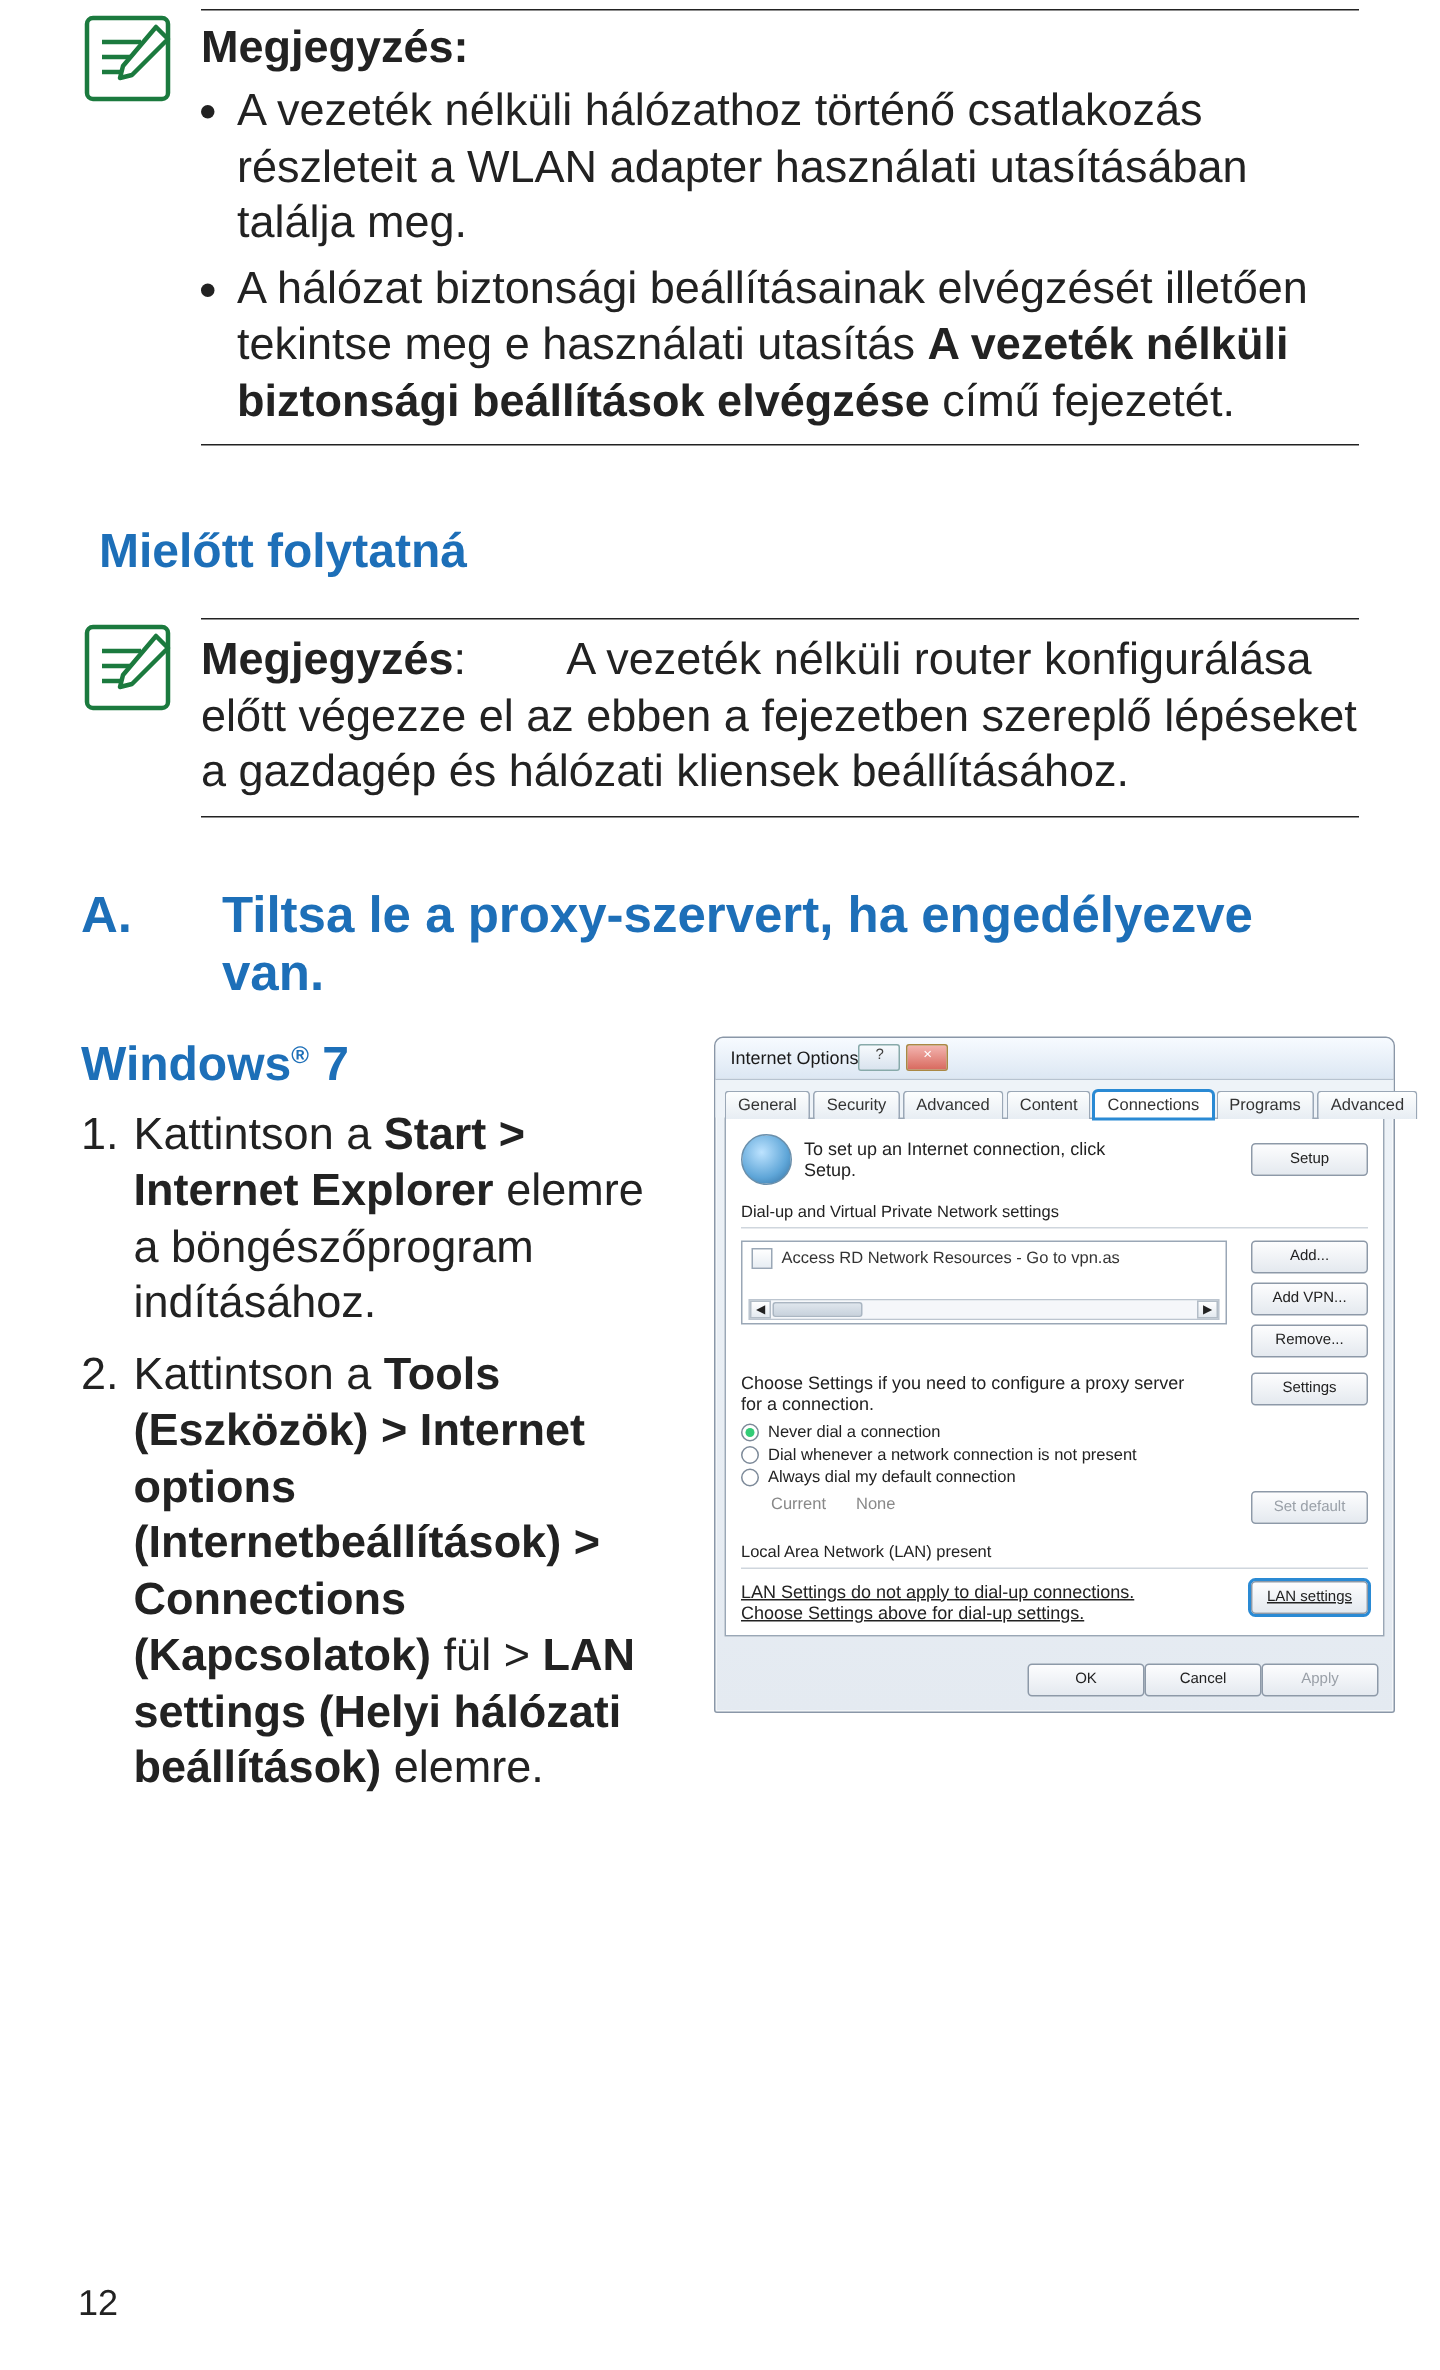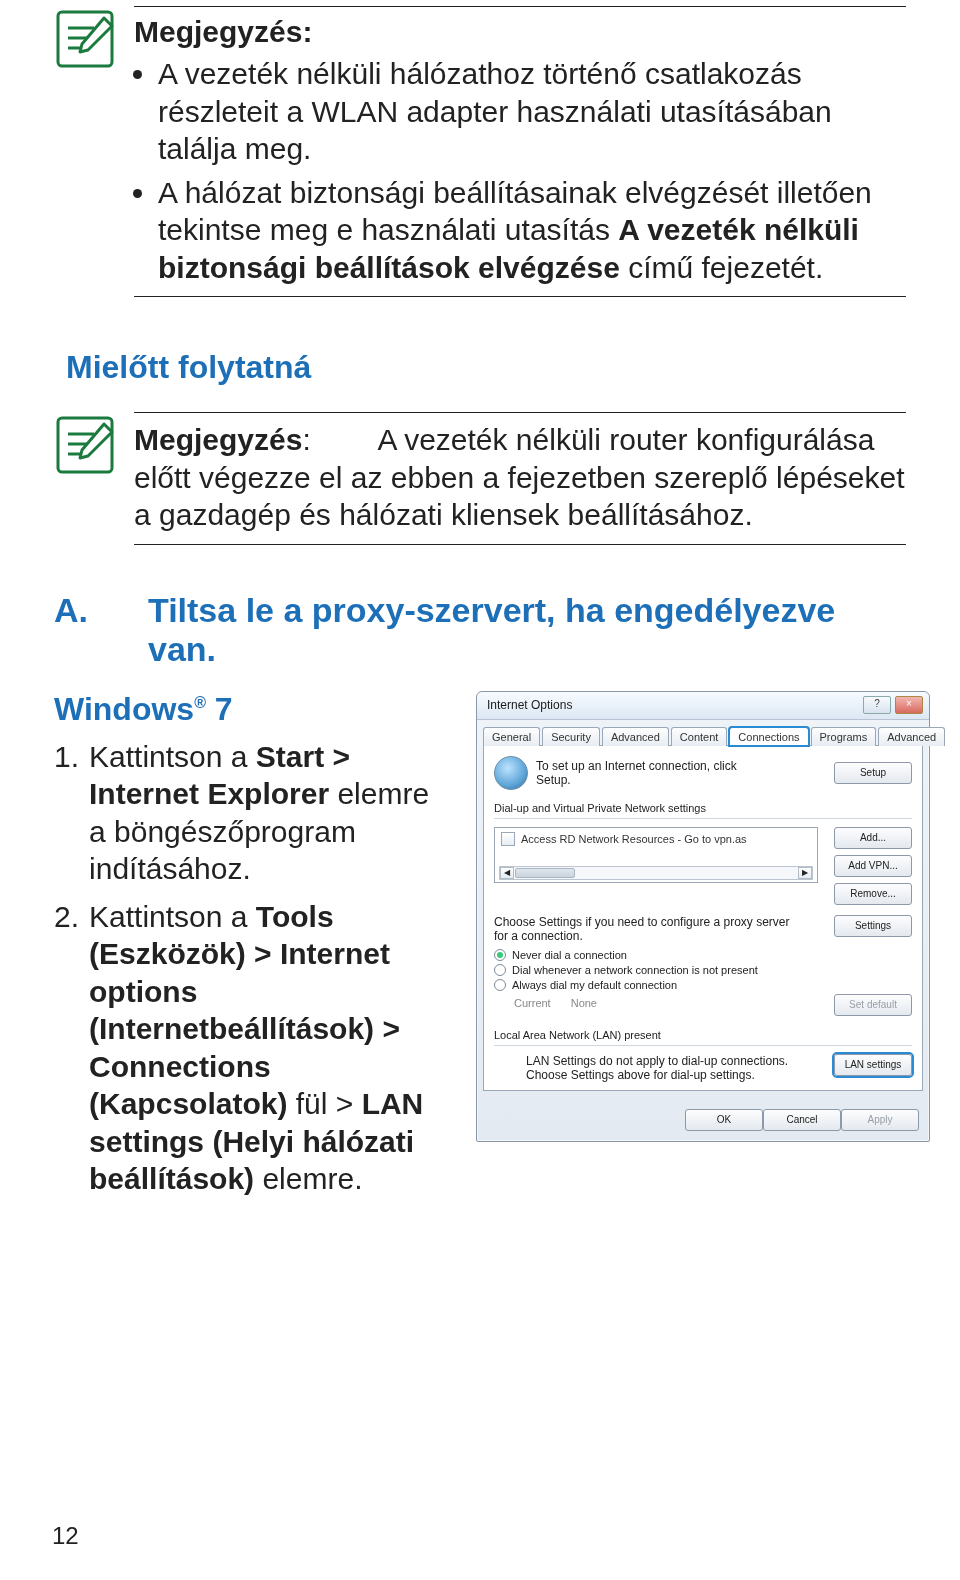--- a/index.html
+++ b/index.html
@@ -31,21 +31,21 @@
 
   .steps { font-size: 30px; line-height: 1.25; }
   .steps .step { display: flex; gap: 10px; margin-bottom: 10px; }
   .steps .num { flex: 0 0 auto; }
   .steps .txt { flex: 1; }
 
   .page-num { position: absolute; bottom: 30px; left: 52px; font-size: 24px; color: #222; }
 
   
   .dlg { width: 454px; background: linear-gradient(#eef3f8,#e4eaf1); border: 1px solid #8a97a8; border-radius: 6px 6px 2px 2px; font-family: "Segoe UI", Tahoma, sans-serif; font-size: 12px; color: #222; box-shadow: 0 0 0 1px rgba(255,255,255,0.5) inset; }
-  .dlg-titlebar { display: flex; align-items: center; justify-content: space-between; height: 28px; padding: 0 6px 0 10px; background: linear-gradient(#f7fbff,#dce7f3); border-bottom: 1px solid #b7c3d0; border-radius: 6px 6px 0 0; }
+  .dlg-titlebar { display: flex; align-items: center; justify-content: flex-start; height: 28px; padding: 0 6px 0 10px; background: linear-gradient(#f7fbff,#dce7f3); border-bottom: 1px solid #b7c3d0; border-radius: 6px 6px 0 0; }
   .dlg-title { color: #1a1a1a; }
   .winbtns { display: flex; gap: 4px; }
   .winbtn { width: 28px; height: 18px; border: 1px solid #8aa; border-radius: 2px; background: linear-gradient(#f7fafd,#d9e3ee); font-size: 10px; line-height: 14px; text-align: center; color: #444; }
   .winbtn.close { background: linear-gradient(#f3b5b0,#d86a5f); color:#fff; border-color:#a84; }
 
   .tabs { display: flex; align-items: flex-end; gap: 0; padding: 6px 6px 0 6px; background: #eef3f8; }
   .tab { padding: 3px 8px; border: 1px solid #9aa7b6; border-bottom: none; background: linear-gradient(#fdfefe,#e7edf3); border-radius: 3px 3px 0 0; font-size: 11px; color: #333; margin-right: 2px; position: relative; top: 1px; }
   .tab.active { background: #fff; z-index: 2; font-weight: 400; }
   .tab.hl { outline: 2px solid #2a8ad4; outline-offset: -1px; }
 
@@ -223,21 +223,21 @@
           <div class="row" style="justify-content:space-between;">
             <div class="kv muted">
               <span>Current</span>
               <span>None</span>
             </div>
             <div class="btn disabled">Set default</div>
           </div>
 
           <div class="group-title">Local Area Network (LAN) present</div>
           <hr class="hr">
-          <div class="row" style="justify-content:flex-end; align-items:flex-start;">
+          <div class="row" style="justify-content:space-between; align-items:flex-start;text-decoration:underline;">
             <div style="max-width:300px;">LAN Settings do not apply to dial-up connections. Choose Settings above for dial-up settings.</div>
             <div class="btn hl">LAN settings</div>
           </div>
         </div>
         <div class="footer-btns">
           <div class="btn">OK</div>
           <div class="btn">Cancel</div>
           <div class="btn disabled">Apply</div>
         </div>
       </div>

